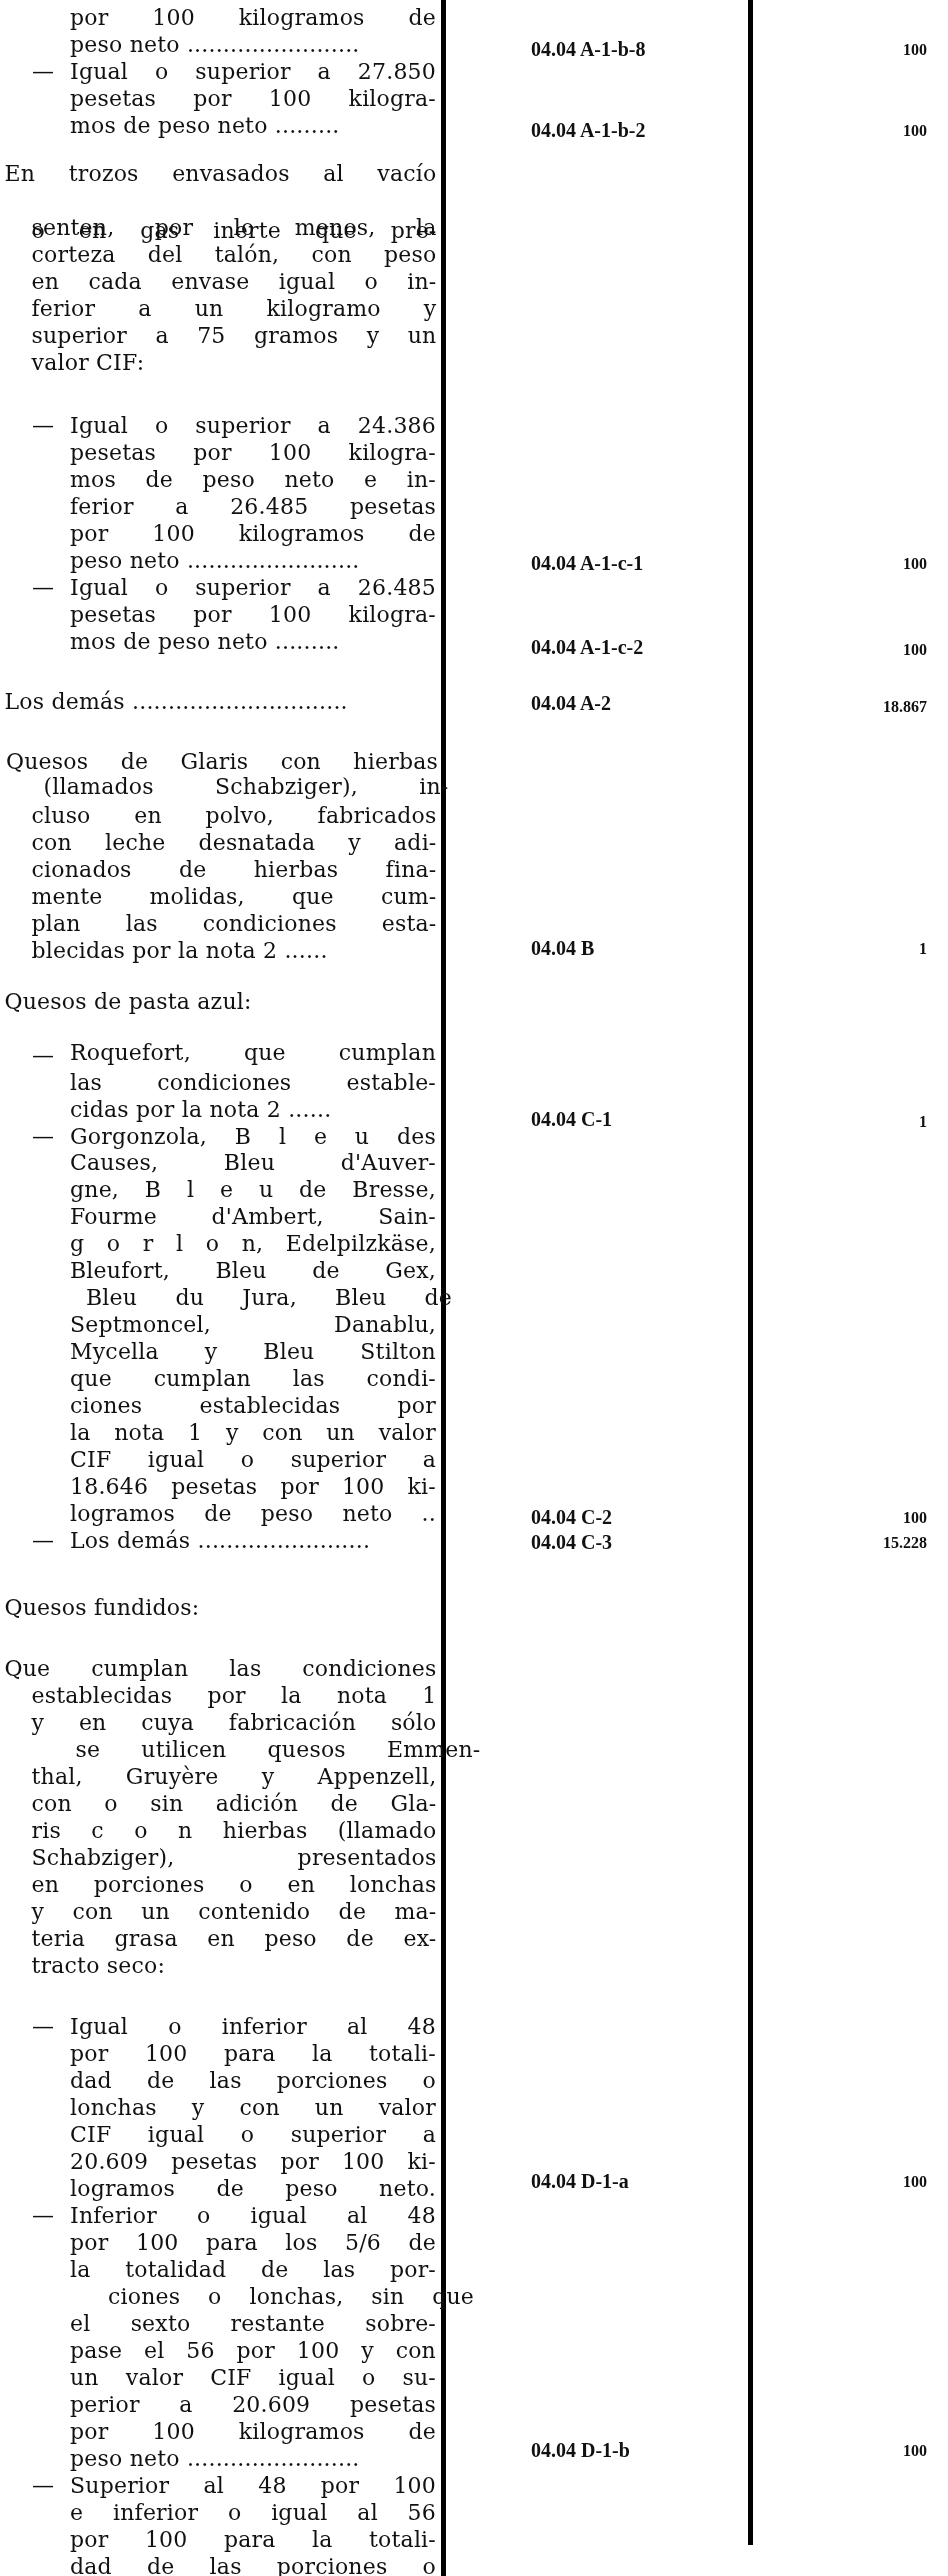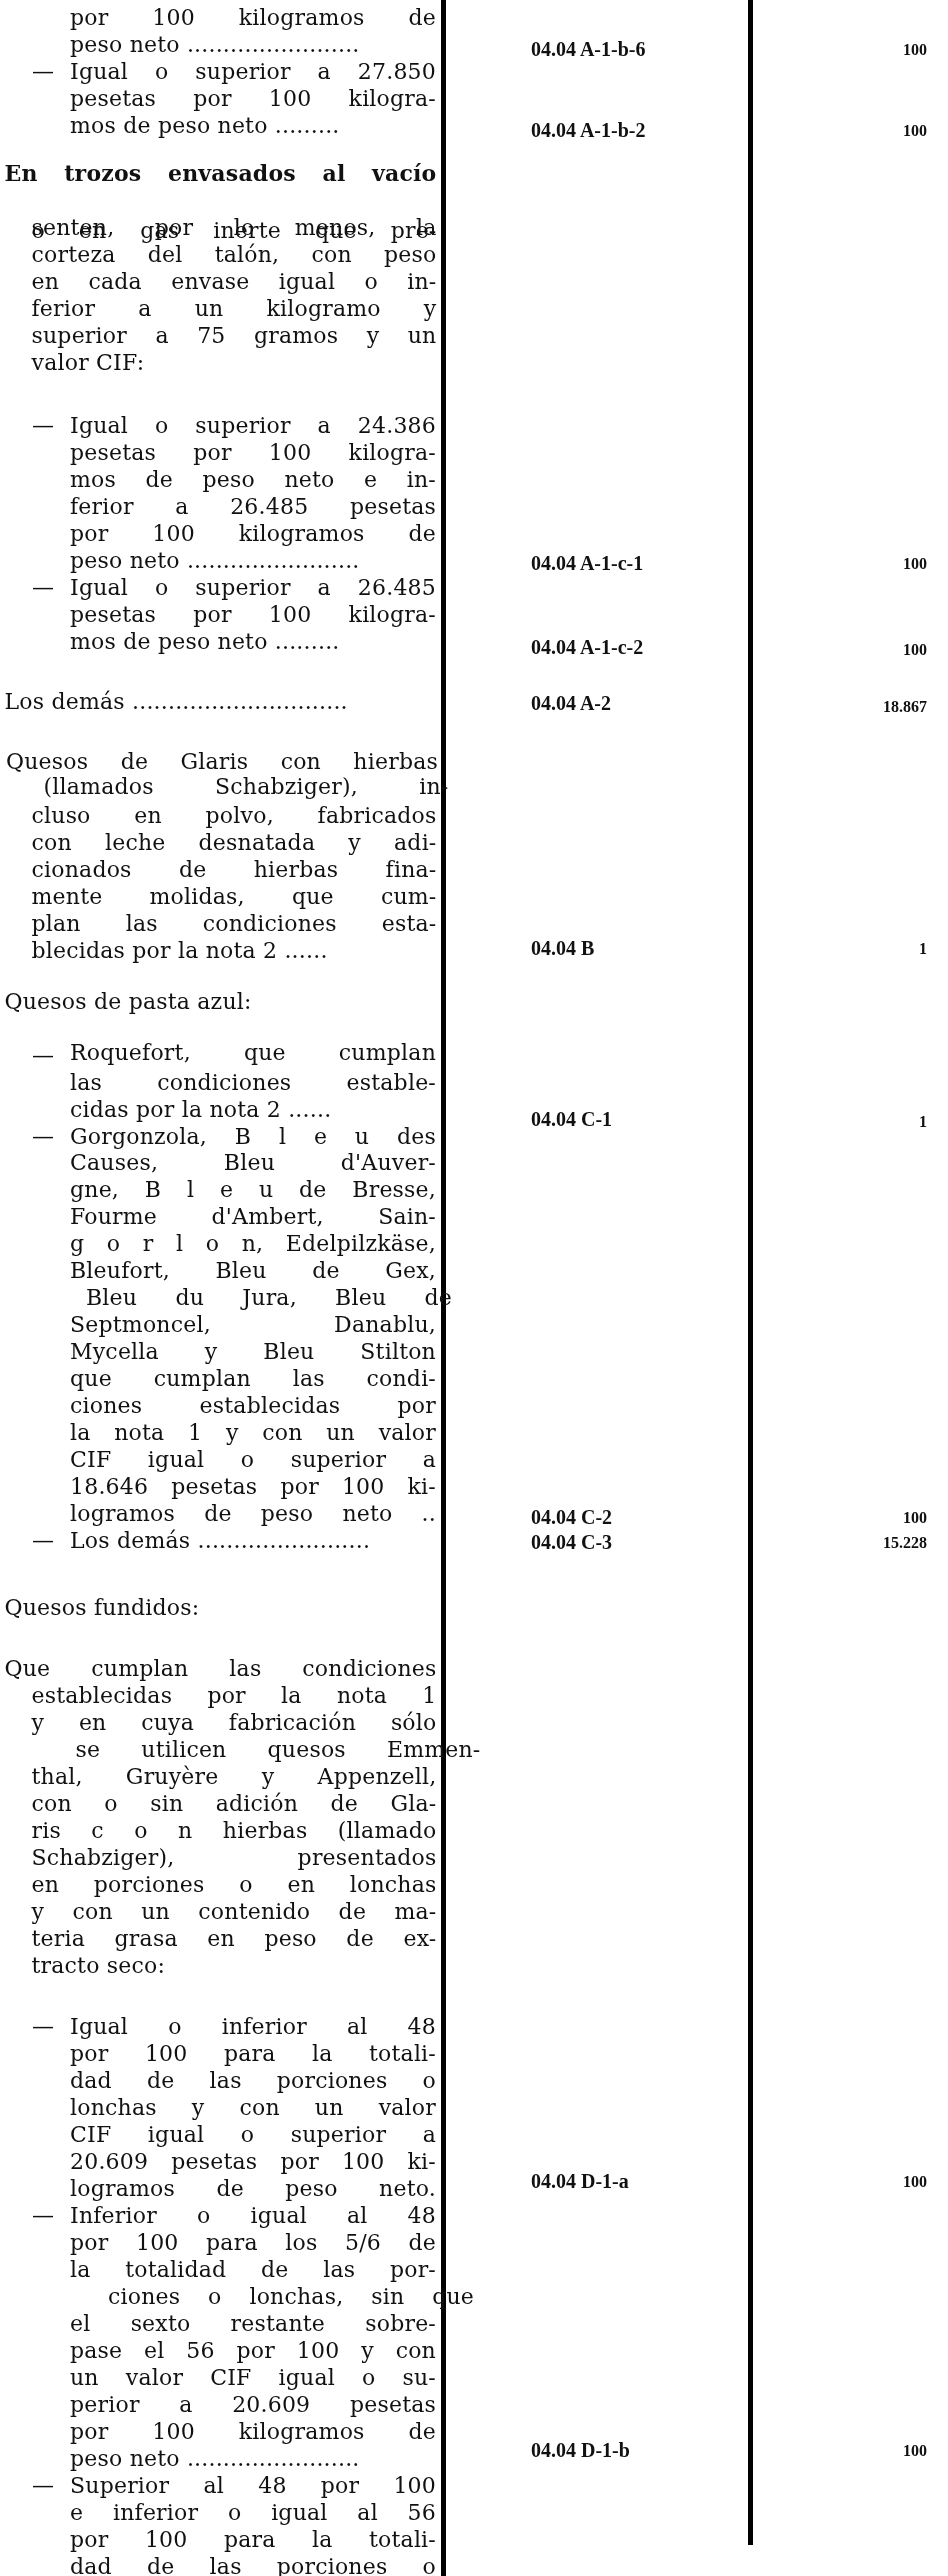--- a/index.html
+++ b/index.html
@@ -23,21 +23,21 @@
 <div id="page">
   <div class="rule left"></div>
   <div class="rule right"></div>
   <div id="desc-col">
       <div class="line just" style="left: 70px; top: 3.6px; width: 366px;">por 100 kilogramos de</div>
       <div class="line" style="left: 70px; top: 31px; width: 366px;">peso neto ........................</div>
       <span class="dash" style="left: 32px; top: 58px;">—</span>
       <div class="line just" style="left: 70px; top: 58px; width: 366px;">Igual o superior a 27.850</div>
       <div class="line just" style="left: 70px; top: 85px; width: 366px;">pesetas por 100 kilogra-</div>
       <div class="line" style="left: 70px; top: 112px; width: 366px;">mos de peso neto .........</div>
-      <div class="line just" style="left: 4.5px; top: 160px; width: 432px; font-weight: bold;">En trozos envasados al vacío</div>
+      <div class="line just" style="left: 4.5px; top: 160px; width: 432px;">En trozos envasados al vacío</div>
       <div class="line just" style="left: 31.5px; top: 189px; width: 405px; margin-top: 28px;">o en gas inerte que pre-</div>
       <div class="line just" style="left: 31.5px; top: 214px; width: 405px;">senten, por lo menos, la</div>
       <div class="line just" style="left: 31.5px; top: 241px; width: 405px;">corteza del talón, con peso</div>
       <div class="line just" style="left: 31.5px; top: 268px; width: 405px;">en cada envase igual o in-</div>
       <div class="line just" style="left: 31.5px; top: 295px; width: 405px;">ferior a un kilogramo y</div>
       <div class="line just" style="left: 31.5px; top: 322px; width: 405px;">superior a 75 gramos y un</div>
       <div class="line" style="left: 31.5px; top: 349px; width: 405px;">valor CIF:</div>
       <span class="dash" style="left: 32px; top: 412px;">—</span>
       <div class="line just" style="left: 70px; top: 412px; width: 366px;">Igual o superior a 24.386</div>
       <div class="line just" style="left: 70px; top: 439px; width: 366px;">pesetas por 100 kilogra-</div>
@@ -113,21 +113,21 @@
       <div class="line just" style="left: 70px; top: 2391px; width: 366px;">perior a 20.609 pesetas</div>
       <div class="line just" style="left: 70px; top: 2418px; width: 366px;">por 100 kilogramos de</div>
       <div class="line" style="left: 70px; top: 2445px; width: 366px;">peso neto ........................</div>
       <span class="dash" style="left: 32px; top: 2472px;">—</span>
       <div class="line just" style="left: 70px; top: 2472px; width: 366px;">Superior al 48 por 100</div>
       <div class="line just" style="left: 70px; top: 2499px; width: 366px;">e inferior o igual al 56</div>
       <div class="line just" style="left: 70px; top: 2526px; width: 366px;">por 100 para la totali-</div>
       <div class="line just" style="left: 70px; top: 2553px; width: 366px;">dad de las porciones o</div>
     </div>
   <div id="code-col">
-      <div class="code" style="top: 36px;">04.04 A-1-b-6</div>
+      <div class="code" style="top: 36px;">04.04 A-1-b-8</div>
       <div class="code" style="top: 117px;">04.04 A-1-b-2</div>
       <div class="code" style="top: 550px;">04.04 A-1-c-1</div>
       <div class="code" style="top: 634px;">04.04 A-1-c-2</div>
       <div class="code" style="top: 690px;">04.04 A-2</div>
       <div class="code" style="top: 935px;">04.04 B</div>
       <div class="code" style="top: 1106px;">04.04 C-1</div>
       <div class="code" style="top: 1504px;">04.04 C-2</div>
       <div class="code" style="top: 1529px;">04.04 C-3</div>
       <div class="code" style="top: 2168px;">04.04 D-1-a</div>
       <div class="code" style="top: 2437px;">04.04 D-1-b</div>

